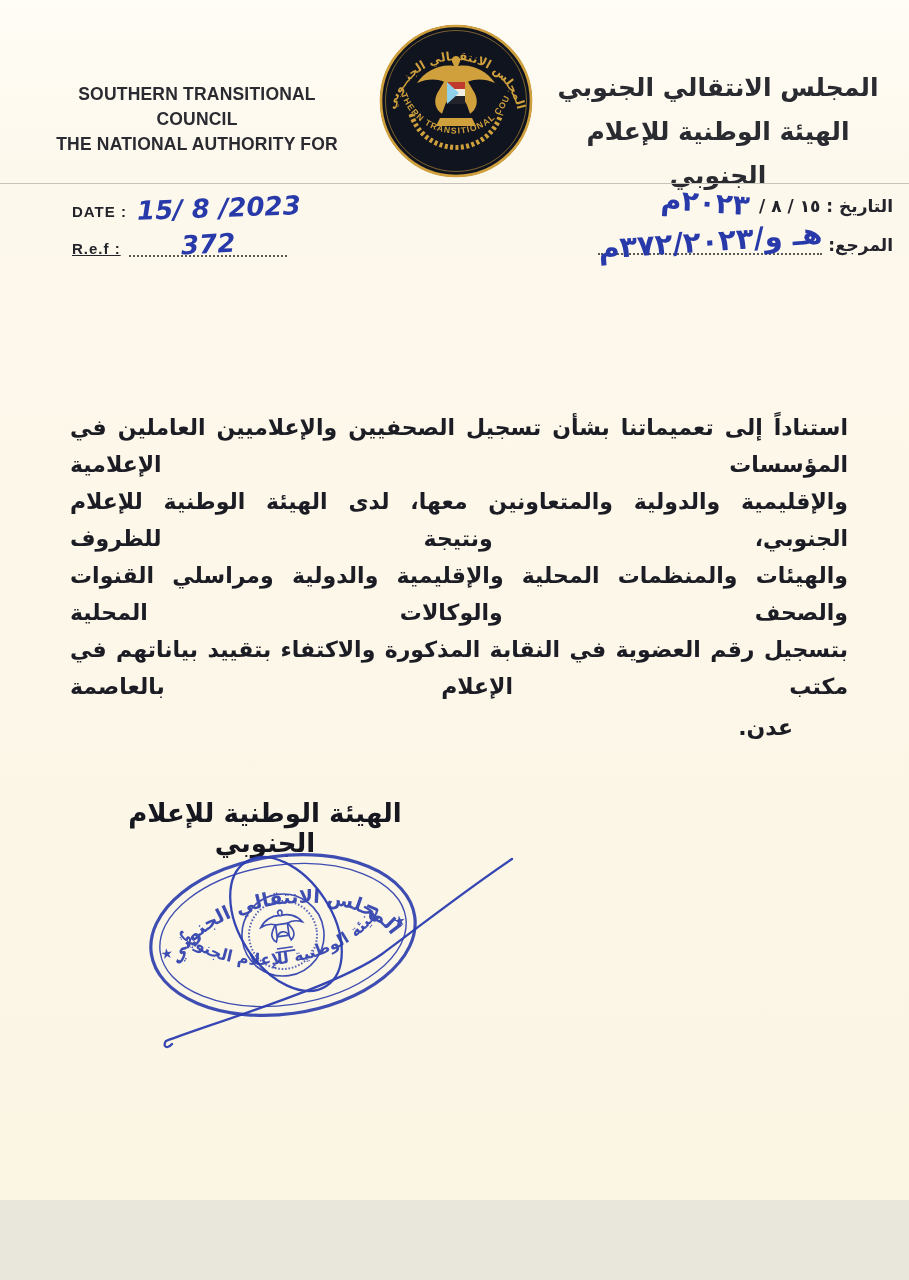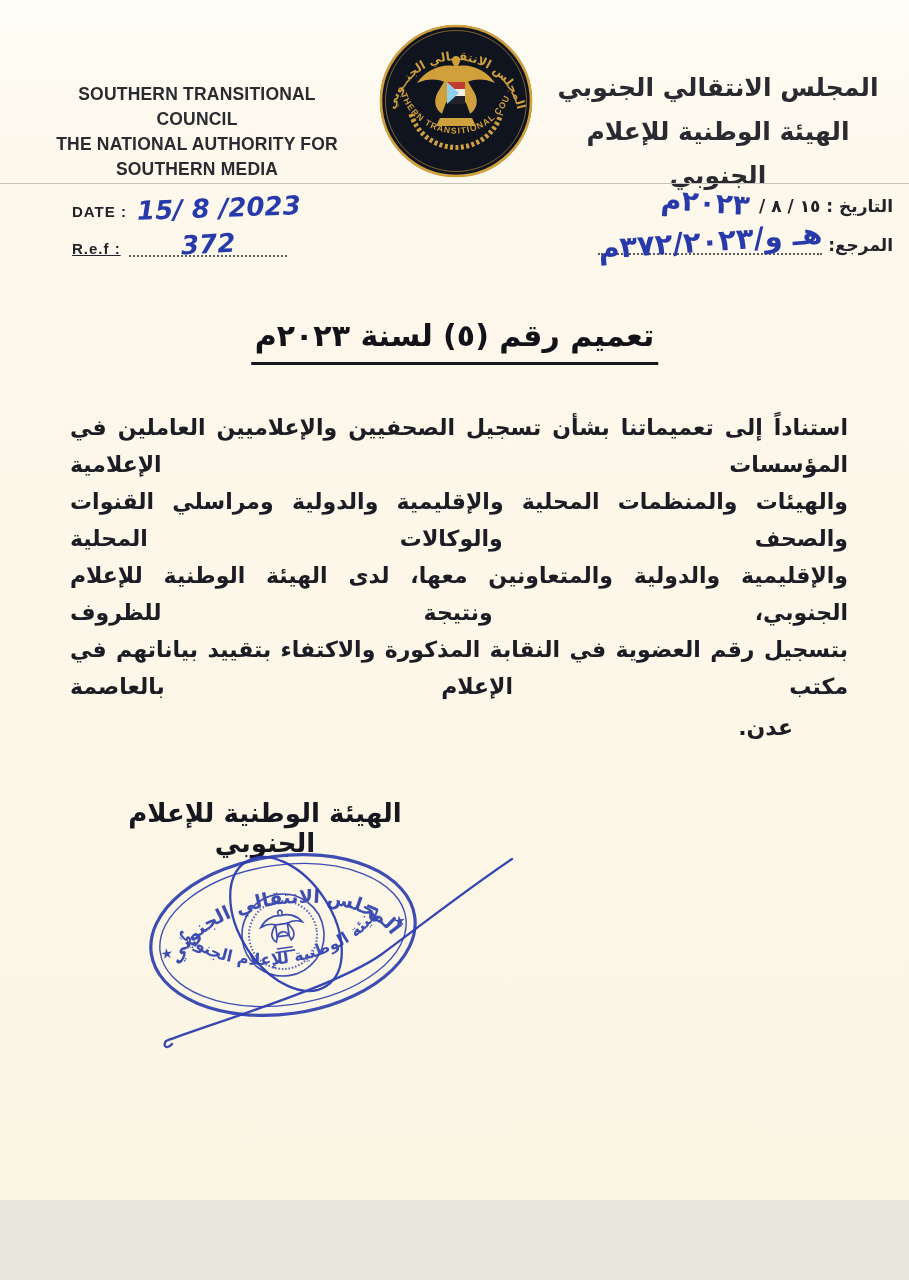--- a/index.html
+++ b/index.html
@@ -55,21 +55,20 @@
   .stamp-wrap{position:absolute;left:126px;top:840px;width:402px;height:218px;}
 </style>
 </head>
 <body>
 
 <div class="page">
 
   <div class="hdr-en">
     <div>SOUTHERN TRANSITIONAL COUNCIL</div>
     <div>THE NATIONAL AUTHORITY FOR</div>
-    <div>SOUTHERN MEDIA</div>
   </div>
 
   <div class="logo-wrap">
     <svg width="158" height="158" viewBox="0 0 158 158">
       <circle cx="79" cy="79" r="76" fill="#10141f"></circle>
       <circle cx="79" cy="79" r="75" fill="none" stroke="#cfa03c" stroke-width="2.6"></circle>
       <circle cx="79" cy="79" r="70.5" fill="none" stroke="#cfa03c" stroke-width="0.8" opacity="0.7"></circle>
       <defs>
         <path id="tp-logo-top" d="M 17 90 A 63 63 0 0 1 141 90"></path>
         <path id="tp-logo-bottom" d="M 24 72 A 58 58 0 0 0 134 72"></path>
@@ -118,26 +117,25 @@
     <div class="date-ar">
       <span class="meta-label-ar">التاريخ : ١٥ / ٨ /</span>
       <span class="hand">٢٠٢٣م</span>
     </div>
     <div class="ref-ar">
       <span class="meta-label-ar">المرجع:</span>
       <span class="ref-ar-line"><span class="hand">هـ و/٣٧٢/٢٠٢٣م</span></span>
     </div>
   </div>
 
-  <div class="doc-title">تعميم رقم (٥) لسنة ٢٠٢٣م</div>
 
   <div class="body-text">
     <div class="body-line">استناداً إلى تعميماتنا بشأن تسجيل الصحفيين والإعلاميين العاملين في المؤسسات الإعلامية</div>
+    <div class="body-line">والإقليمية والدولية والمتعاونين معها، لدى الهيئة الوطنية للإعلام الجنوبي، ونتيجة للظروف</div>
     <div class="body-line">والهيئات والمنظمات المحلية والإقليمية والدولية ومراسلي القنوات والصحف والوكالات المحلية</div>
-    <div class="body-line">والإقليمية والدولية والمتعاونين معها، لدى الهيئة الوطنية للإعلام الجنوبي، ونتيجة للظروف</div>
     <div class="body-line">بتسجيل رقم العضوية في النقابة المذكورة والاكتفاء بتقييد بياناتهم في مكتب الإعلام بالعاصمة</div>
     <div class="body-line line-last">عدن.</div>
   </div>
 
   <div class="sig-title">الهيئة الوطنية للإعلام الجنوبي</div>
 
   <div class="stamp-wrap">
     <svg width="402" height="218" viewBox="0 0 402 218">
       <g transform="rotate(-8 157 95)" opacity="0.92">
         <ellipse cx="157" cy="95" rx="133" ry="79" fill="none" stroke="#2e3fae" stroke-width="3.2"></ellipse>

